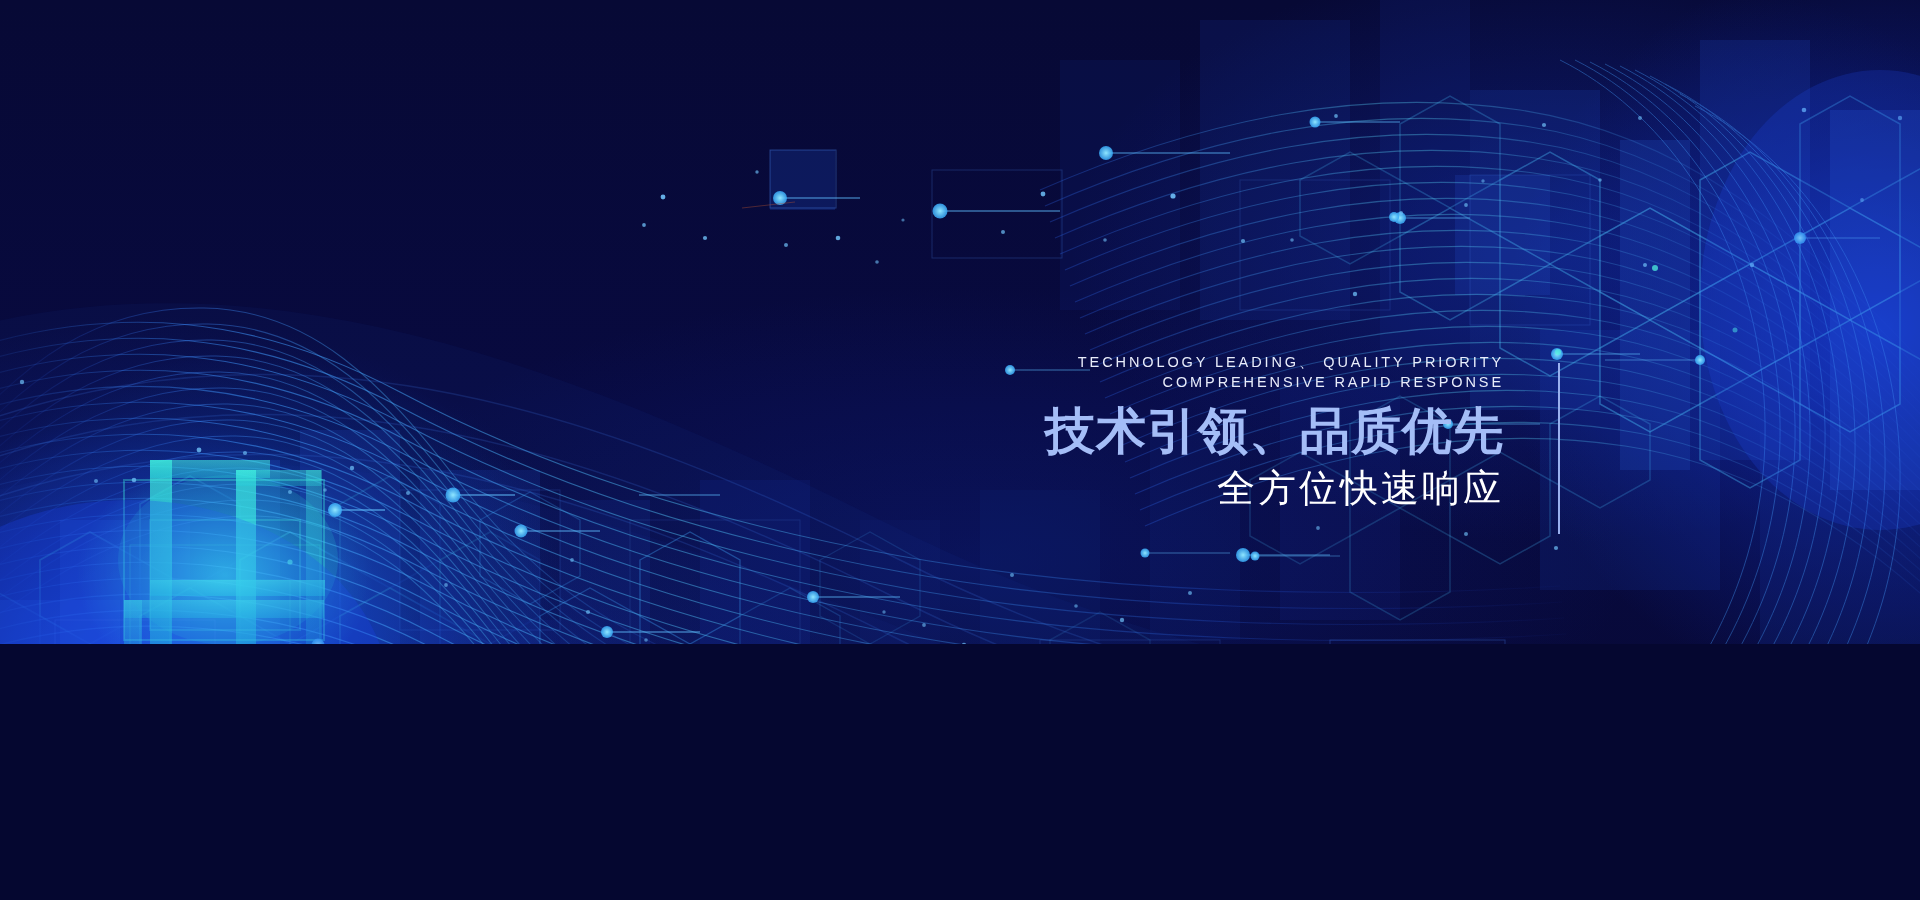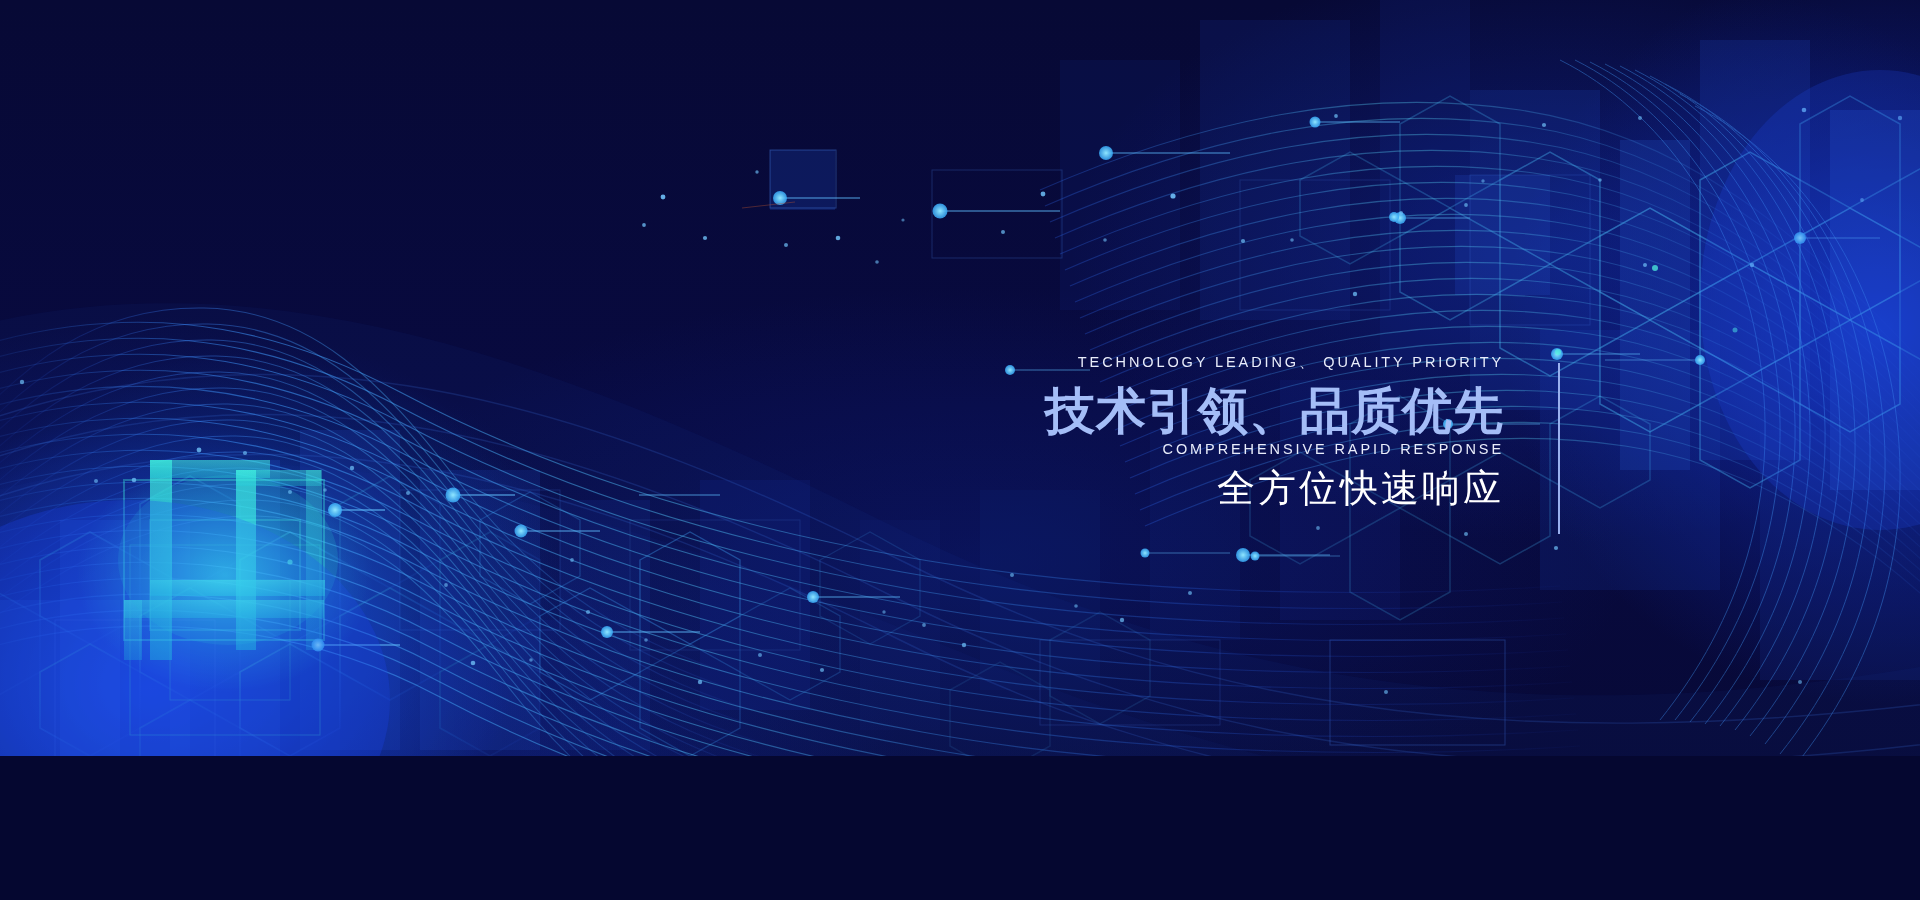--- a/index.html
+++ b/index.html
@@ -11,21 +11,21 @@
   body {
     width: 1920px;
     height: 900px;
     overflow: hidden;
     font-family: "Liberation Sans", "DejaVu Sans", sans-serif;
   }
 
   #banner {
     position: relative;
     width: 1920px;
-    height: 756px;
+    height: 644px;
     overflow: hidden;
     background: #0369a1;
   }
 
   
   .art-layer {
     position: absolute;
     inset: 0;
     width: 1920px;
     height: 900px;
@@ -457,20 +457,20 @@
 
       <ellipse cx="130" cy="700" rx="260" ry="200" fill="#1b43e8" opacity="0.30"></ellipse>
       <ellipse cx="1880" cy="300" rx="180" ry="230" fill="#1f4aea" opacity="0.22"></ellipse>
     </g>
   </svg>
 
   <div class="art-layer" id="glow-cyan"></div>
 
   <div id="text-block">
     <div id="eyebrow-line-1">TECHNOLOGY LEADING、 QUALITY PRIORITY</div>
+    <div id="eyebrow-line-2">COMPREHENSIVE RAPID RESPONSE</div>
     <div id="headline-1">技术引领、品质优先</div>
-    <div id="eyebrow-line-2">COMPREHENSIVE RAPID RESPONSE</div>
     <div id="headline-2">全方位快速响应</div>
   </div>
 
   <div id="text-divider"></div>
 
 </div>
 
 </body></html>

